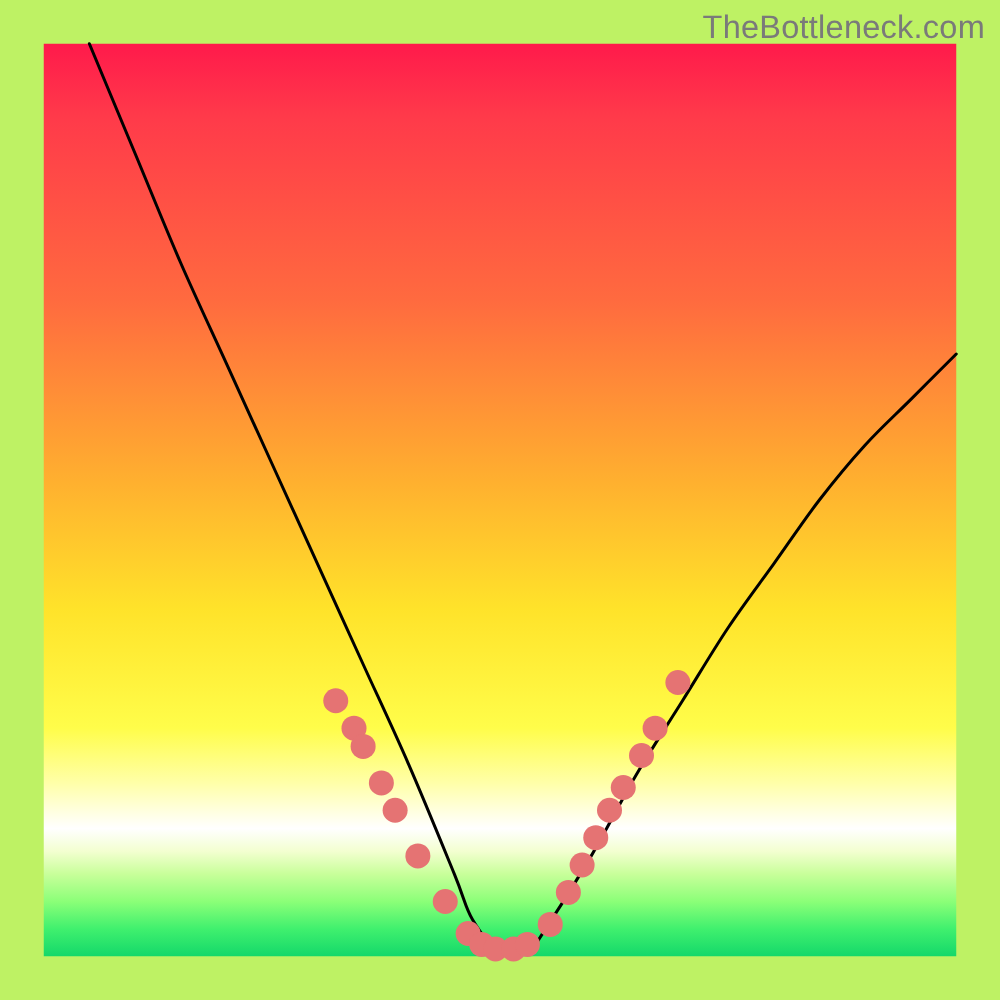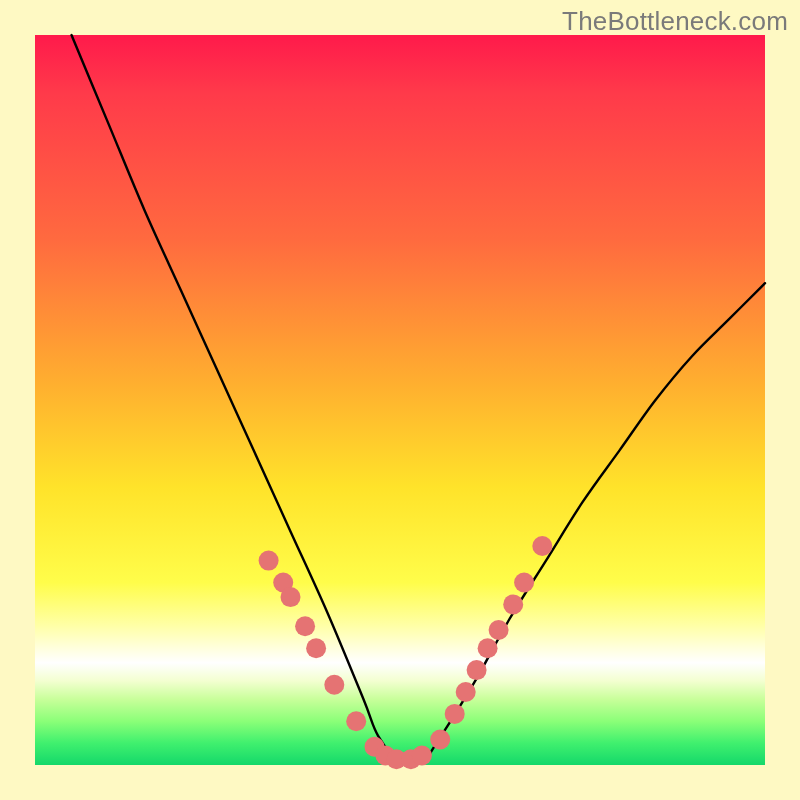--- a/index.html
+++ b/index.html
@@ -10,21 +10,21 @@
     background: #000;
     overflow: hidden;
     font-family: Arial, Helvetica, sans-serif;
   }
   .frame {
     position: absolute;
     left: 0;
     top: 0;
     width: 800px;
     height: 800px;
-    background: #fef9c3;
+    background: #bef264;
   }
   .plot {
     position: absolute;
     left: 35px;
     top: 35px;
     width: 730px;
     height: 730px;
     
     background:
       linear-gradient(

